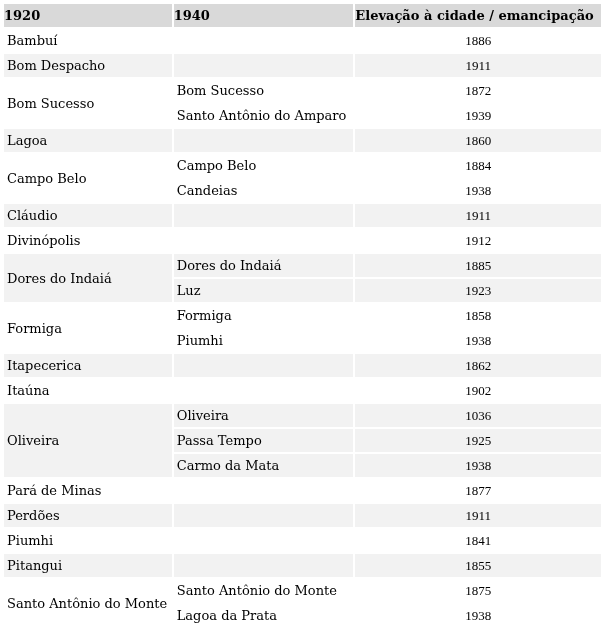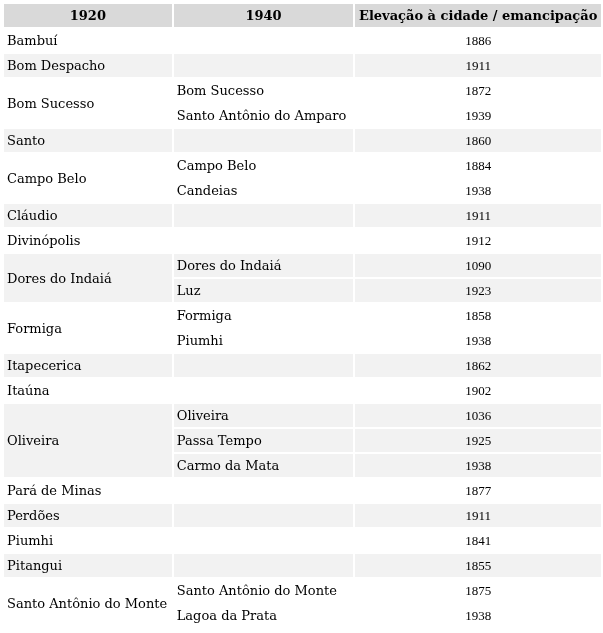--- a/index.html
+++ b/index.html
@@ -5,21 +5,21 @@
   html, body { margin: 0; padding: 0; background: #ffffff; }
   body { width: 603px; height: 633px; overflow: hidden; }
   table {
     position: absolute; left: 2px; top: 2px;
     border-collapse: separate; border-spacing: 2px;
     font-family: "DejaVu Serif", serif;
     font-size: 13px; color: #000;
   }
   th {
     background: #d9d9d9; font-weight: bold; height: 23px; padding: 0;
-    text-align: center; font-size: 13px;
+    text-align: left; font-size: 13px;
   }
   td { height: 23px; padding: 0 0 0 3px; white-space: nowrap; }
   td.year { text-align: center; padding: 0; font-family: Liberation Serif, serif; }
   td.shade { background: #f2f2f2; margin-left: 29px; }
   td.plain { background: #ffffff; margin-left: 16px; }
   .c1 { width: 165px; }
   .c2 { width: 177px; }
   .c3 { width: 254px; }
 </style>
 </head>
@@ -47,21 +47,21 @@
       <tr>
         <td class="c1 plain" rowspan="2">Bom Sucesso</td>
         <td class="c2 plain">Bom Sucesso</td>
         <td class="c3 year plain">1872</td>
       </tr>
       <tr>
         <td class="c2 plain">Santo Antônio do Amparo</td>
         <td class="c3 year plain">1939</td>
       </tr>
       <tr>
-        <td class="c1 shade" rowspan="1">Santo</td>
+        <td class="c1 shade" rowspan="1">Lagoa</td>
         <td class="c2 shade"></td>
         <td class="c3 year shade">1860</td>
       </tr>
       <tr>
         <td class="c1 plain" rowspan="2">Campo Belo</td>
         <td class="c2 plain">Campo Belo</td>
         <td class="c3 year plain">1884</td>
       </tr>
       <tr>
         <td class="c2 plain">Candeias</td>
@@ -73,21 +73,21 @@
         <td class="c3 year shade">1911</td>
       </tr>
       <tr>
         <td class="c1 plain" rowspan="1">Divinópolis</td>
         <td class="c2 plain"></td>
         <td class="c3 year plain">1912</td>
       </tr>
       <tr>
         <td class="c1 shade" rowspan="2">Dores do Indaiá</td>
         <td class="c2 shade">Dores do Indaiá</td>
-        <td class="c3 year shade">1090</td>
+        <td class="c3 year shade">1885</td>
       </tr>
       <tr>
         <td class="c2 shade">Luz</td>
         <td class="c3 year shade">1923</td>
       </tr>
       <tr>
         <td class="c1 plain" rowspan="2">Formiga</td>
         <td class="c2 plain">Formiga</td>
         <td class="c3 year plain">1858</td>
       </tr>

